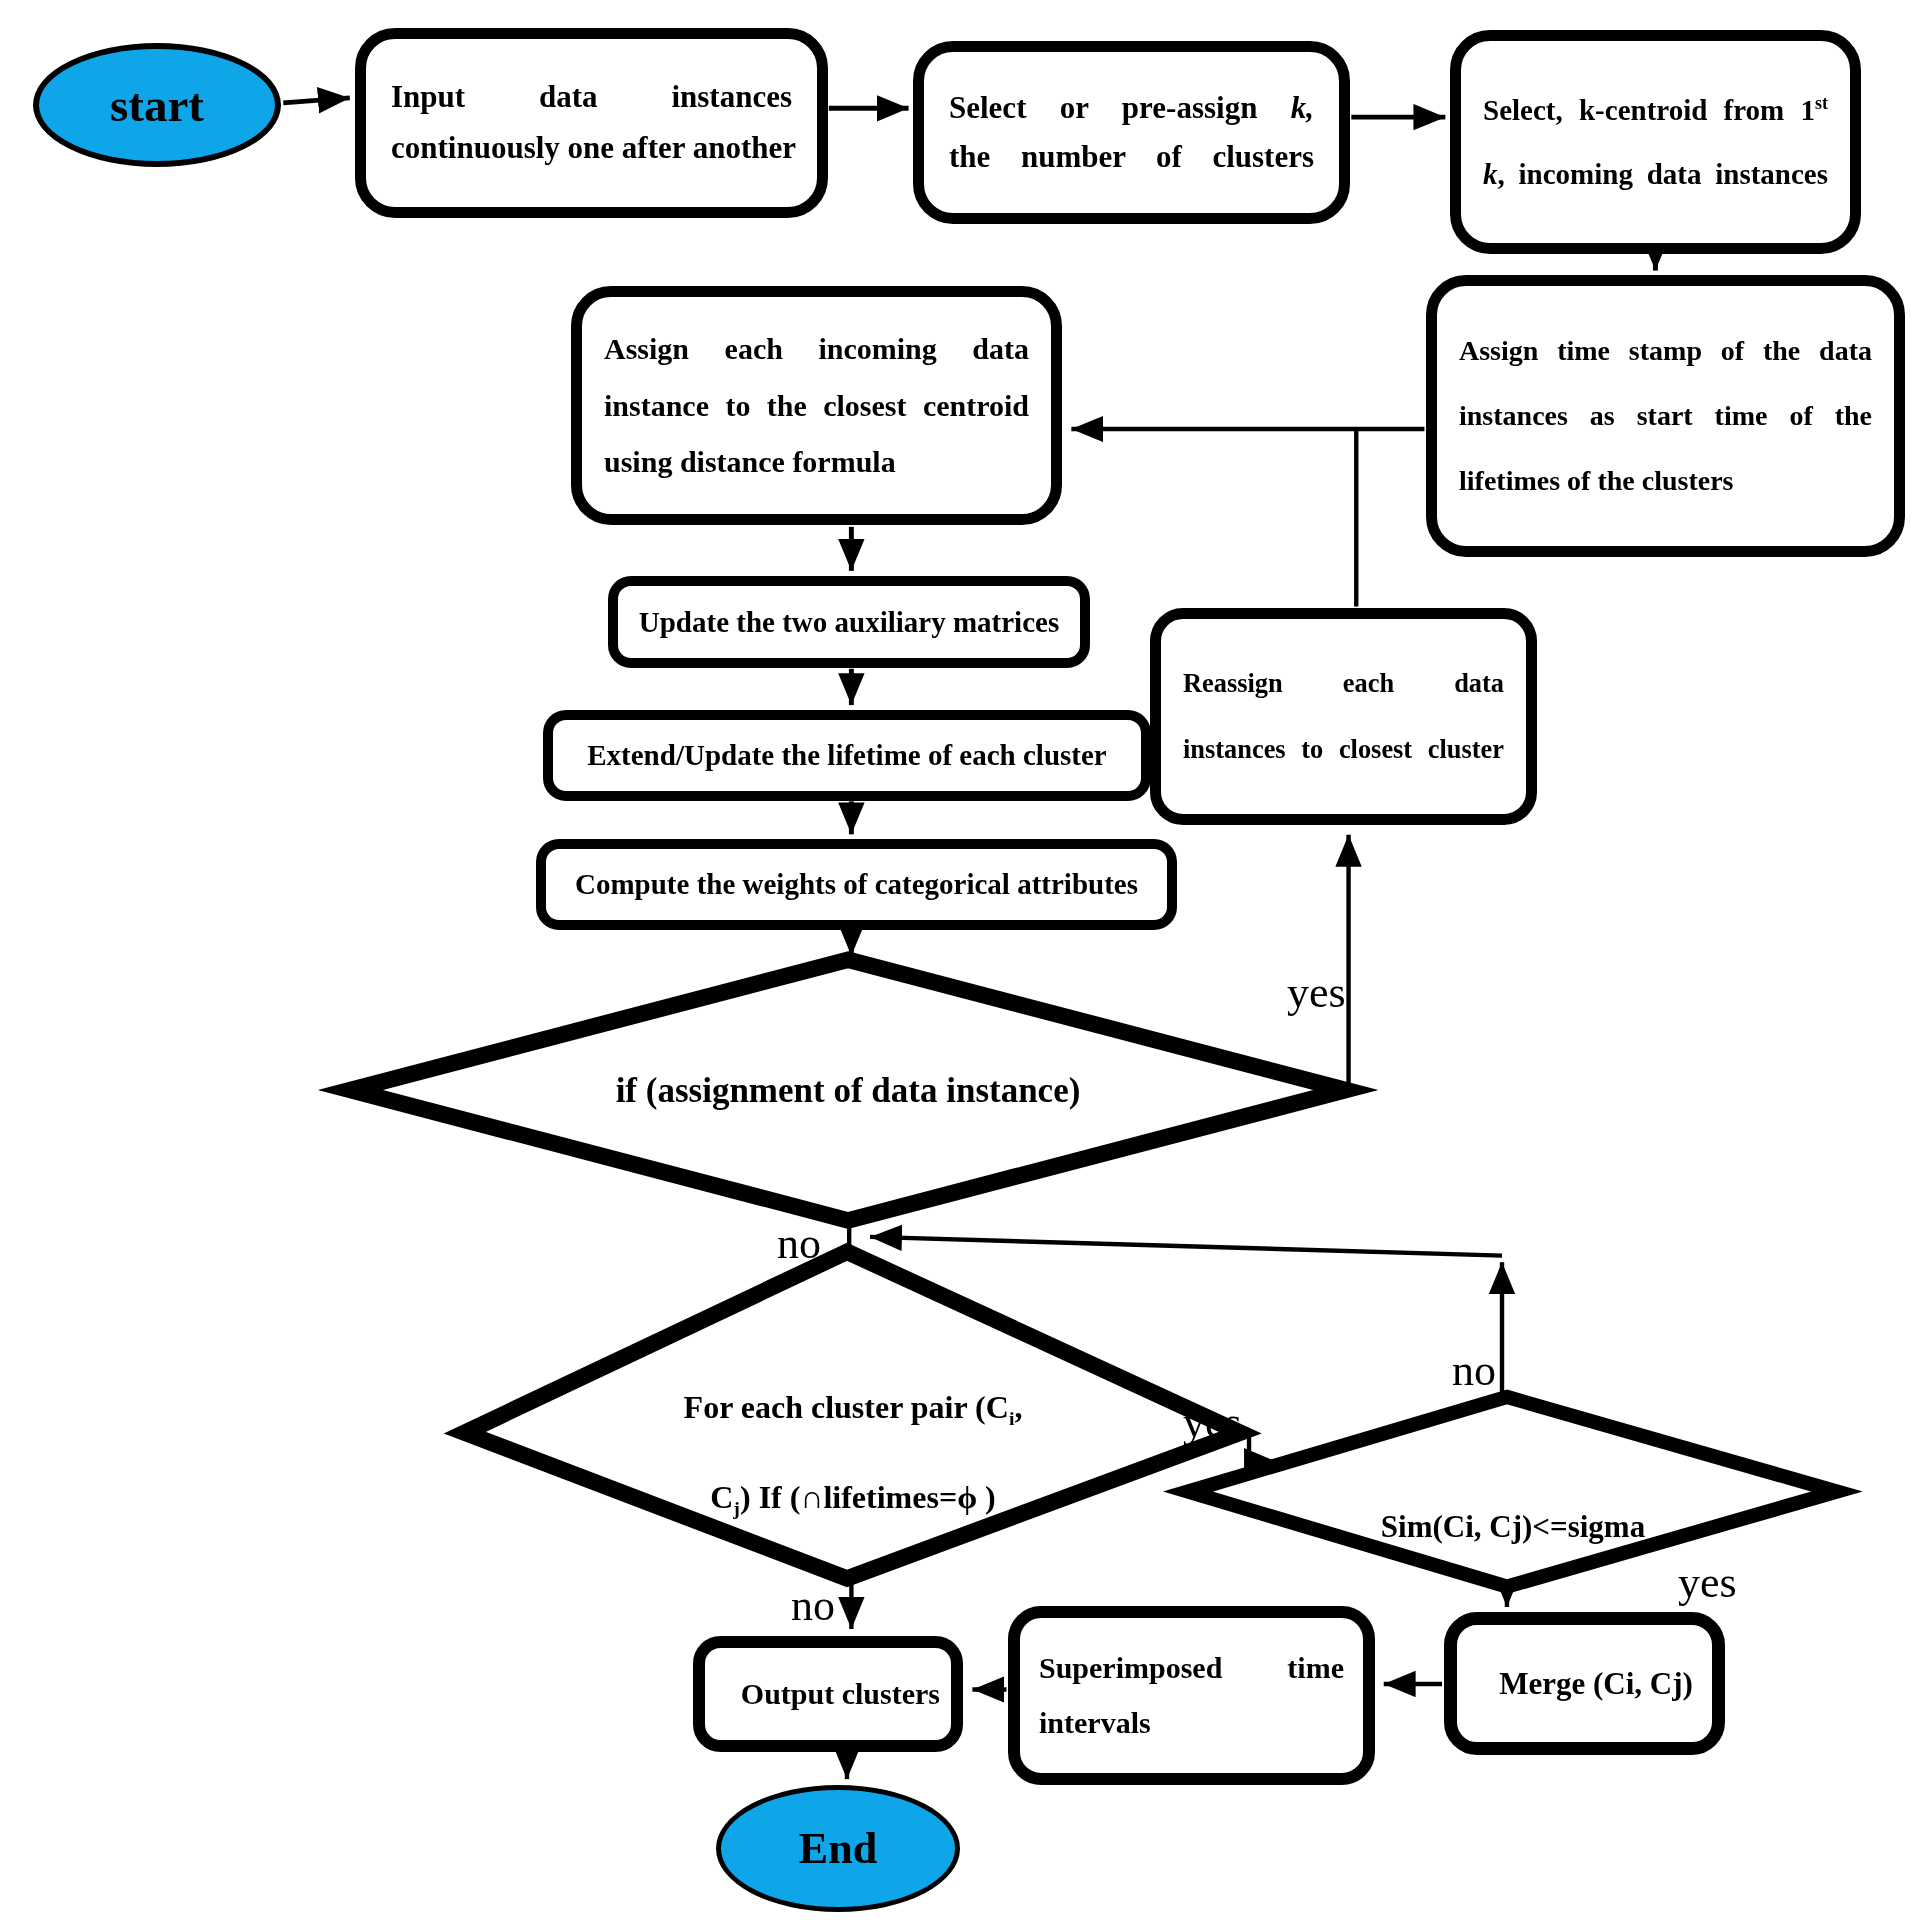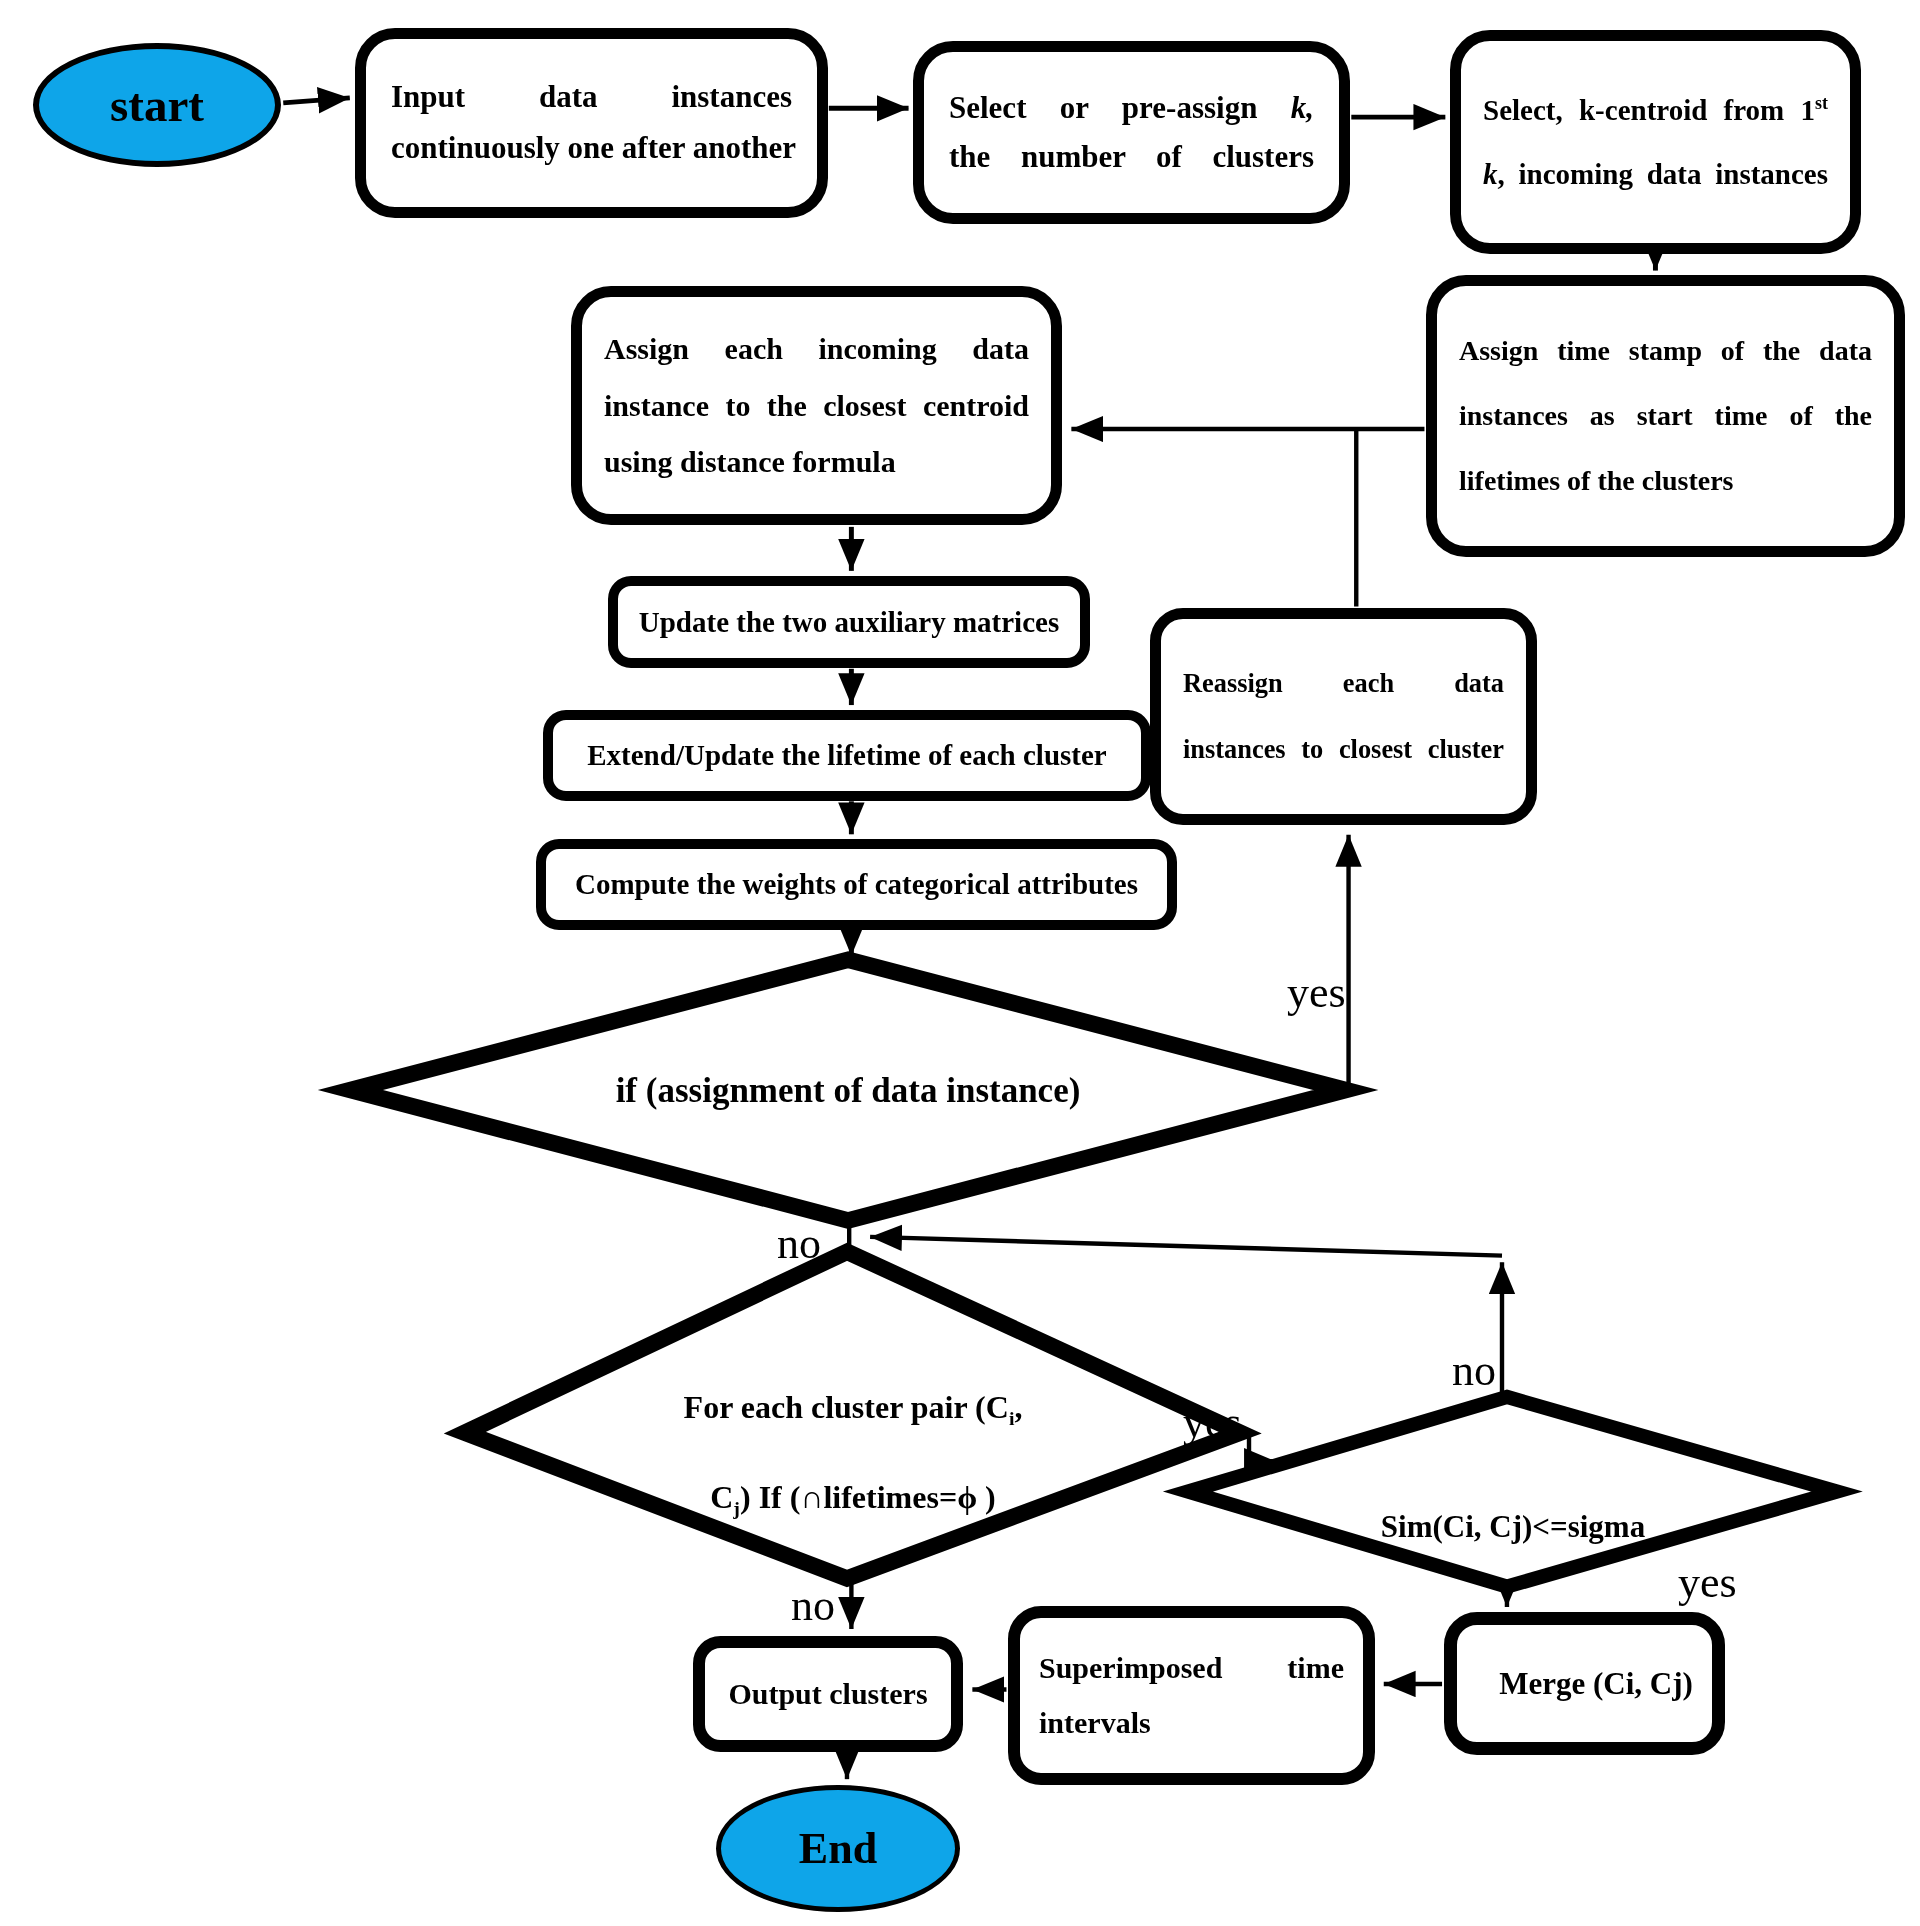--- a/index.html
+++ b/index.html
@@ -125,21 +125,21 @@
 
   <div class="node" style="left:1008px; top:1606px; width:367px; height:179px; font-size:30px; border-width:12px; border-radius:33px; padding:11px 19px;">
     <span class="ln">Superimposed time</span>
     <span class="ln left-last">intervals</span>
   </div>
 
   <div class="node single" style="left:1444px; top:1612px; width:281px; height:143px; font-size:31px; border-width:13.2px; border-radius:33px;padding-left:34px;">
     <span class="ln">Merge (Ci, Cj)</span>
   </div>
 
-  <div class="node single" style="left:693px; top:1636px; width:270px; height:116px; font-size:30px; border-width:12px; border-radius:27.5px;">
+  <div class="node single" style="left:693px; top:1636px; width:270px; height:116px; font-size:30px; border-width:12px; border-radius:27.5px;align-items:flex-end;">
     <span class="ln">Output clusters</span>
   </div>
 
   <div class="dtext" style="left:518px; top:1071px; width:660px; font-size:35px;">if (assignment of data instance)</div>
 
   <div class="dtext" style="left:633px; top:1368px; width:440px; font-size:32px; line-height:2.45em;">
     <div><span>For each cluster pair (C</span><sub>i</sub><span>,</span></div>
     <div><span>C</span><sub>j</sub><span>) If (∩lifetimes=ϕ )</span></div>
   </div>
 

